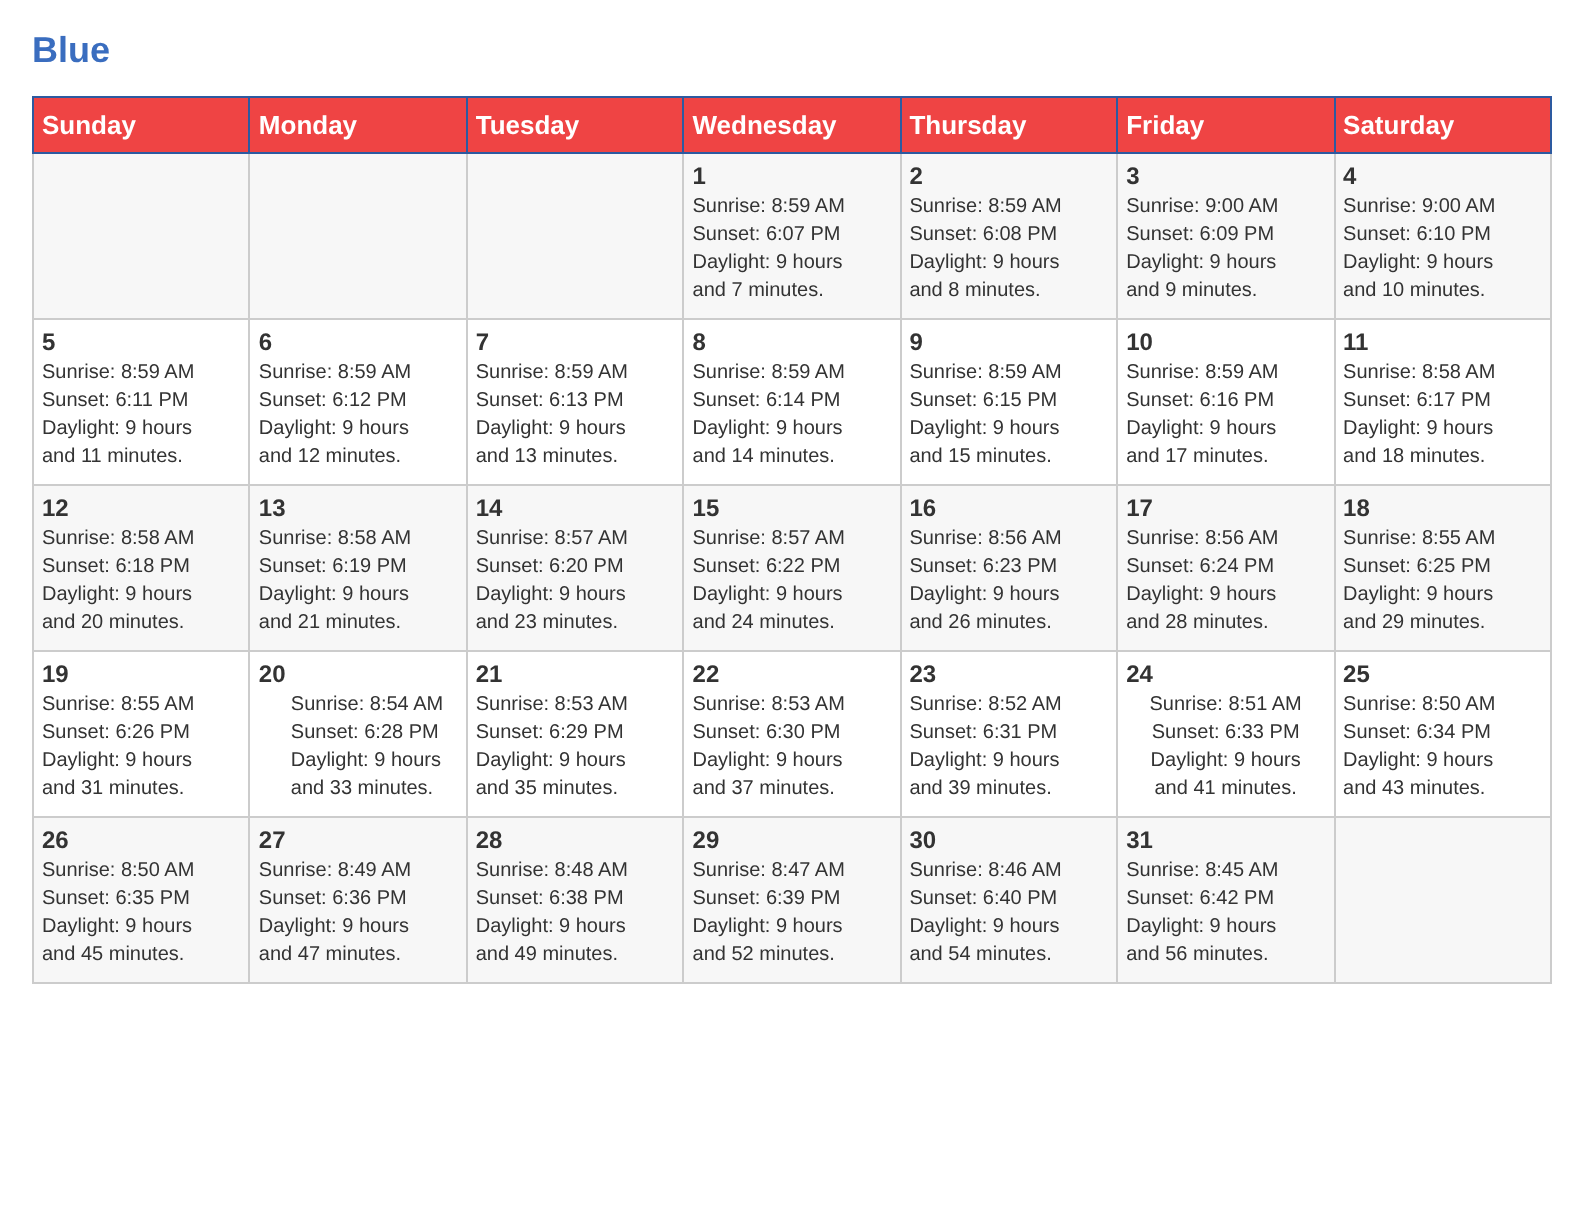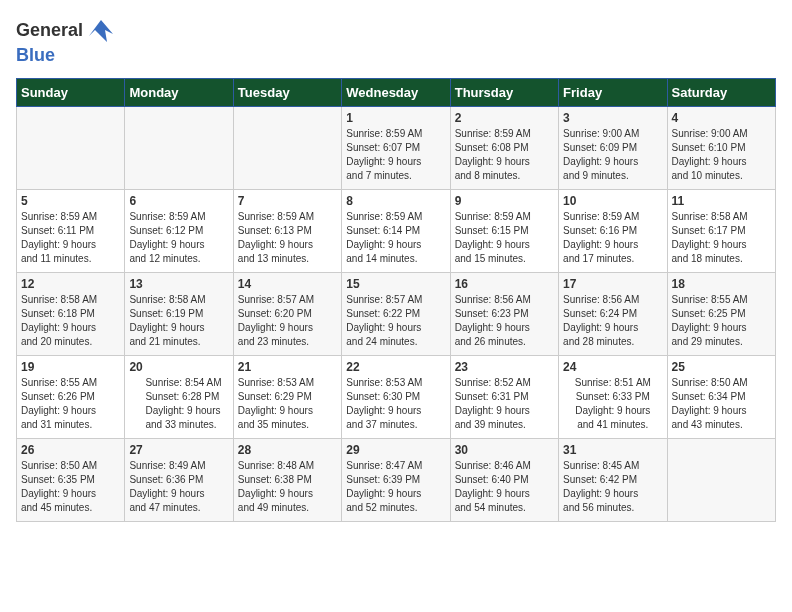--- a/index.html
+++ b/index.html
@@ -48,21 +48,21 @@
     .calendar-subtitle {
       font-size: 14px;
       color: #444;
     }
     table {
       width: 100%;
       border-collapse: collapse;
       table-layout: fixed;
     }
     thead tr th {
-      background-color: #14532d;
+      background-color: #ef4444;
       color: #fff;
       font-size: 13px;
       font-weight: bold;
       padding: 6px 4px;
       text-align: left;
       border: 1px solid #2d5aa0;
     }
     tbody tr td {
       vertical-align: top;
       padding: 4px 4px 6px 4px;
@@ -86,26 +86,20 @@
       line-height: 1.4;
       color: #333;
     }
   </style>
 </head>
 <body>
 
 <div class="header">
   <div class="logo">
     <div>
-      <div style="display:flex;align-items:center;">
-        <span class="logo-text-general">General</span>
-        <svg class="logo-icon" viewBox="0 0 30 30">
-          <polygon points="16,4 28,18 20,14 22,26 10,14 4,20" fill="#3a6dbf"></polygon>
-        </svg>
-      </div>
       <span class="logo-text-blue">Blue</span>
     </div>
   </div>
 </div>
 
 <table>
   <thead>
     <tr id="header-row">
         <th>Sunday</th>
         <th>Monday</th>

